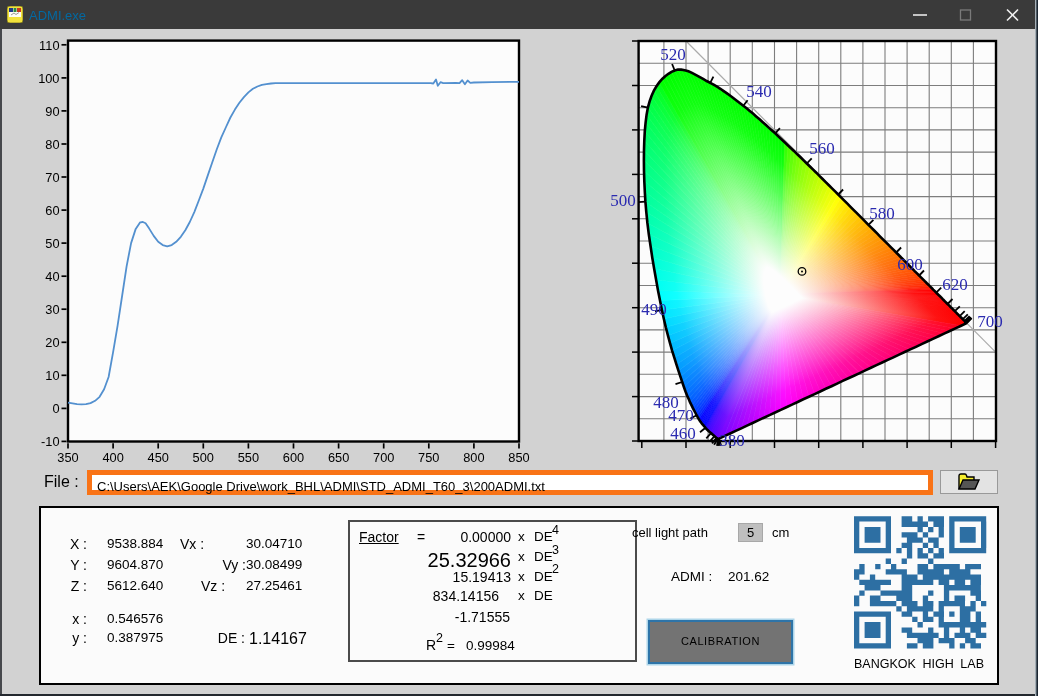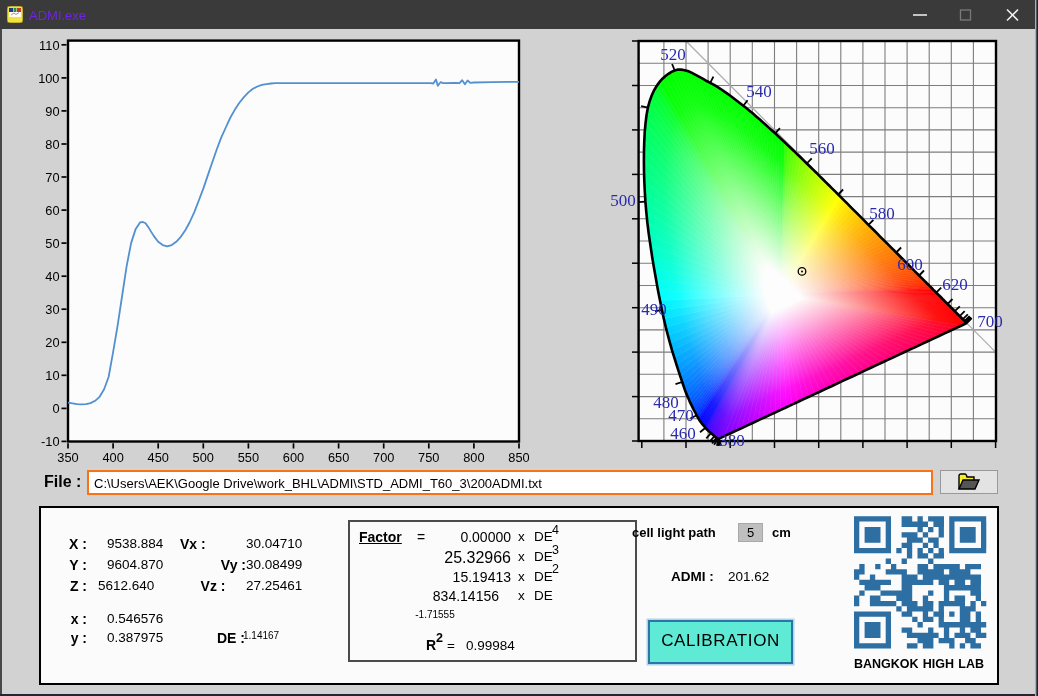--- a/index.html
+++ b/index.html
@@ -1,28 +1,28 @@
 <!DOCTYPE html>
 <html><head><meta charset="utf-8"><style>
 *{margin:0;padding:0;box-sizing:border-box}
 body{width:1038px;height:696px;background:#d2d2d2;font-family:"Liberation Sans",sans-serif;position:relative;overflow:hidden}
 .abs{position:absolute}
-.b{font-weight:bold}
+.b{font-weight:normal}
 </style></head>
 <body>
 <div class="abs" style="left:0;top:0;width:1038px;height:29px;background:#3a3a3a"></div>
 <svg class="abs" style="left:7px;top:6px" width="16" height="17" viewBox="0 0 16 17">
  <rect x="0" y="0" width="16" height="17" rx="3" fill="#f2e23c" stroke="#8a8220" stroke-width="1"></rect>
  <rect x="2" y="2" width="12" height="9" fill="#fdfdf4"></rect>
  <rect x="2" y="2" width="4" height="4" fill="#223a8c"></rect>
  <rect x="6.5" y="2" width="3" height="4" fill="#2e8c3a"></rect>
  <rect x="10" y="2" width="4" height="4" fill="#c8381e"></rect>
  <path d="M4 9 l3 -2 2 1.5 3 -2" stroke="#999" stroke-width="1" fill="none"></path>
 </svg>
-<div class="abs" style="left:29px;top:7.5px;color:#6d28d9;font-size:13px">ADMI.exe</div>
+<div class="abs" style="left:29px;top:7.5px;color:#0369a1;font-size:13px">ADMI.exe</div>
 <svg class="abs" style="left:900px;top:0" width="138" height="29" viewBox="0 0 138 29">
  <line x1="13" y1="15" x2="27" y2="15" stroke="#e8e8e8" stroke-width="1.6"></line>
  <rect x="60.5" y="10" width="10" height="10" fill="none" stroke="#7a7a7a" stroke-width="1.3"></rect>
  <line x1="107" y1="9.5" x2="118" y2="20.5" stroke="#efefef" stroke-width="1.6"></line>
  <line x1="118" y1="9.5" x2="107" y2="20.5" stroke="#efefef" stroke-width="1.6"></line>
 </svg>
 <svg style="position:absolute;left:30px;top:30px" width="505" height="440" viewBox="30 30 505 440" font-family="Liberation Sans">
 <rect x="68" y="40.6" width="451" height="400.9" fill="#fcfcfc" stroke="#000" stroke-width="2.4"></rect>
 <text x="59.5" y="446.4" font-size="12.8" text-anchor="end">-10</text>
     <line x1="61.5" y1="441.4" x2="66.5" y2="441.4" stroke="#000" stroke-width="1.7"></line>
@@ -2724,74 +2724,74 @@
     <text x="623" y="206" font-family="Liberation Serif" font-size="17" fill="#2b2bb0" text-anchor="middle">500</text>
     <text x="654" y="315" font-family="Liberation Serif" font-size="17" fill="#2b2bb0" text-anchor="middle">490</text>
     <text x="666" y="408" font-family="Liberation Serif" font-size="17" fill="#2b2bb0" text-anchor="middle">480</text>
     <text x="681" y="421" font-family="Liberation Serif" font-size="17" fill="#2b2bb0" text-anchor="middle">470</text>
     <text x="683" y="439" font-family="Liberation Serif" font-size="17" fill="#2b2bb0" text-anchor="middle">460</text>
     <text x="732" y="446" font-family="Liberation Serif" font-size="17" fill="#2b2bb0" text-anchor="middle">380</text>
 <circle cx="802" cy="271.4" r="3.8" fill="none" stroke="#000" stroke-width="1.3"></circle>
 <circle cx="802" cy="271.4" r="1" fill="#000"></circle>
 </svg>
 <div class="abs b" style="left:44px;top:473px;font-size:16px">File :</div>
-<div class="abs" style="left:87px;top:470px;width:846px;height:24.5px;background:#fff;border:2px solid #f97316;font-size:13px;line-height:23px;padding-left:5px;white-space:nowrap">C:\Users\AEK\Google Drive\work_BHL\ADMI\STD_ADMI_T60_3\200ADMI.txt</div>
+<div class="abs" style="left:87px;top:470px;width:846px;height:24.5px;background:#fff;border:5px solid #f97316;font-size:13px;line-height:23px;padding-left:5px;white-space:nowrap">C:\Users\AEK\Google Drive\work_BHL\ADMI\STD_ADMI_T60_3\200ADMI.txt</div>
 <div class="abs" style="left:940px;top:470px;width:58px;height:24px;background:#e3e3e3;border:1px solid #999"></div>
 <svg class="abs" style="left:957px;top:473px" width="24" height="18" viewBox="0 0 24 18">
  <path d="M2 16 L2 3 Q2 1 4 1 L8 1 Q9 1 9.5 2.5 L10 4 L17 4 L17 7" fill="#f7ef2e" stroke="#000" stroke-width="1.4"></path>
  <path d="M2 16 L6 7 L22 7 L18 16 Z" fill="#555" stroke="#000" stroke-width="1.4"></path>
 </svg>
 <div class="abs" style="left:39px;top:505.5px;width:960px;height:179px;background:#fbfbfb;border:2.5px solid #000"></div>
 <div class="abs b" style="left:39px;top:536px;width:48px;text-align:right;font-size:14px">X :</div>
 <div class="abs b" style="left:39px;top:557px;width:48px;text-align:right;font-size:14px">Y :</div>
 <div class="abs b" style="left:39px;top:578px;width:48px;text-align:right;font-size:14px">Z :</div>
 <div class="abs b" style="left:39px;top:610.5px;width:48px;text-align:right;font-size:14px">x :</div>
 <div class="abs b" style="left:39px;top:629.5px;width:48px;text-align:right;font-size:14px">y :</div>
 <div class="abs" style="left:107px;top:536px;font-size:13.5px">9538.884</div>
 <div class="abs" style="left:107px;top:557px;font-size:13.5px">9604.870</div>
-<div class="abs" style="left:98px;top:578px;font-size:13.5px">5612.640</div>
+<div class="abs" style="left:107px;top:578px;font-size:13.5px">5612.640</div>
 <div class="abs" style="left:107px;top:610.5px;font-size:13.5px">0.546576</div>
 <div class="abs" style="left:107px;top:629.5px;font-size:13.5px">0.387975</div>
 <div class="abs b" style="left:180px;top:536px;width:66px;text-align:left;font-size:14px">Vx :</div>
 <div class="abs b" style="left:180px;top:557px;width:66px;text-align:right;font-size:14px">Vy :</div>
 <div class="abs b" style="left:180px;top:578px;width:66px;text-align:center;font-size:14px">Vz :</div>
 <div class="abs b" style="left:180px;top:629.5px;width:65px;text-align:right;font-size:14px">DE :</div>
 <div class="abs" style="left:246px;top:536px;font-size:13.5px">30.04710</div>
 <div class="abs" style="left:246px;top:557px;font-size:13.5px">30.08499</div>
 <div class="abs" style="left:246px;top:578px;font-size:13.5px">27.25461</div>
-<div class="abs" style="left:243px;top:629.5px;font-size:10px">1.14167</div>
+<div class="abs" style="left:249px;top:629.5px;font-size:16px">1.14167</div>
 <div class="abs" style="left:348px;top:520px;width:289px;height:142px;background:#fbfbfb;border:2px solid #4b4b4b"></div>
 <div class="abs b" style="left:359px;top:529px;font-size:14px;text-decoration:underline">Factor</div>
 <div class="abs" style="left:417px;top:529px;font-size:14px">=</div>
 <div class="abs" style="left:360px;top:529px;width:151px;text-align:right;font-size:14px">0.00000</div>
-<div class="abs" style="left:360px;top:549px;width:151px;text-align:right;font-size:16px">25.32966</div>
+<div class="abs" style="left:360px;top:549px;width:151px;text-align:right;font-size:20px">25.32966</div>
 <div class="abs" style="left:360px;top:568.5px;width:151px;text-align:right;font-size:14px">15.19413</div>
 <div class="abs" style="left:348px;top:588px;width:151px;text-align:right;font-size:14px">834.14156</div>
-<div class="abs" style="left:360px;top:609px;width:150px;text-align:center;font-size:10px">-1.71555</div>
+<div class="abs" style="left:360px;top:609px;width:150px;text-align:right;font-size:14px">-1.71555</div>
 <div class="abs" style="left:518px;top:529px;font-size:13.5px">x</div>
 <div class="abs" style="left:518px;top:549px;font-size:13.5px">x</div>
 <div class="abs" style="left:518px;top:568.5px;font-size:13.5px">x</div>
 <div class="abs" style="left:518px;top:588px;font-size:13.5px">x</div>
 <div class="abs" style="left:534px;top:529px;font-size:13.5px">DE</div>
 <div class="abs" style="left:534px;top:549px;font-size:13.5px">DE</div>
 <div class="abs" style="left:534px;top:568.5px;font-size:13.5px">DE</div>
 <div class="abs" style="left:552px;top:522.5px;font-size:12.5px">4</div>
 <div class="abs" style="left:552px;top:542.5px;font-size:12.5px">3</div>
 <div class="abs" style="left:552px;top:562px;font-size:12.5px">2</div>
 <div class="abs" style="left:534px;top:588px;font-size:13.5px">DE</div>
 <div class="abs b" style="left:426px;top:637px;font-size:14px">R</div>
 <div class="abs b" style="left:436px;top:630.5px;font-size:12.5px">2</div>
 <div class="abs" style="left:447px;top:638px;font-size:13.5px">=</div>
 <div class="abs" style="left:466px;top:638px;font-size:13.5px">0.99984</div>
 <div class="abs b" style="left:632px;top:525px;font-size:13px">cell light path</div>
 <div class="abs" style="left:738px;top:522.7px;width:25px;height:19px;background:#bfbfbf;border:1px solid #a8a8a8;text-align:center;font-size:13px;line-height:18px">5</div>
 <div class="abs b" style="left:772px;top:525px;font-size:13px">cm</div>
 <div class="abs b" style="left:671px;top:568.5px;font-size:13.5px">ADMI :</div>
 <div class="abs" style="left:728px;top:568.5px;font-size:13.5px">201.62</div>
-<div class="abs" style="left:648px;top:620px;width:145px;height:43.5px;background:#5eead4;border:2.5px solid #2e74a8;box-shadow:0 0 0 1.5px #aed6ea;text-align:center;font-size:17px;line-height:38px;letter-spacing:0.6px">CALIBRATION</div>
+<div class="abs" style="left:648px;top:620px;width:145px;height:43.5px;background:#737373;border:2.5px solid #2e74a8;box-shadow:0 0 0 1.5px #aed6ea;text-align:center;font-size:11px;line-height:38px;letter-spacing:0.6px">CALIBRATION</div>
 <svg style="position:absolute;left:850px;top:512px" width="146" height="142" viewBox="850 512 146 142">
     <path d="M854.0 516.3h37.0v5.29h-37.0zM901.6 516.3h10.6v5.29h-10.6zM917.5 516.3h5.3v5.29h-5.3zM928.1 516.3h15.9v5.29h-15.9zM949.2 516.3h37.0v5.29h-37.0zM854.0 521.6h5.3v5.29h-5.3zM885.7 521.6h5.3v5.29h-5.3zM901.6 521.6h26.4v5.29h-26.4zM933.4 521.6h10.6v5.29h-10.6zM949.2 521.6h5.3v5.29h-5.3zM981.0 521.6h5.3v5.29h-5.3zM854.0 526.9h5.3v5.29h-5.3zM864.6 526.9h15.9v5.29h-15.9zM885.7 526.9h5.3v5.29h-5.3zM917.5 526.9h5.3v5.29h-5.3zM928.1 526.9h5.3v5.29h-5.3zM938.6 526.9h5.3v5.29h-5.3zM949.2 526.9h5.3v5.29h-5.3zM959.8 526.9h15.9v5.29h-15.9zM981.0 526.9h5.3v5.29h-5.3zM854.0 532.2h5.3v5.29h-5.3zM864.6 532.2h15.9v5.29h-15.9zM885.7 532.2h5.3v5.29h-5.3zM901.6 532.2h15.9v5.29h-15.9zM922.8 532.2h5.3v5.29h-5.3zM938.6 532.2h5.3v5.29h-5.3zM949.2 532.2h5.3v5.29h-5.3zM959.8 532.2h15.9v5.29h-15.9zM981.0 532.2h5.3v5.29h-5.3zM854.0 537.5h5.3v5.29h-5.3zM864.6 537.5h15.9v5.29h-15.9zM885.7 537.5h5.3v5.29h-5.3zM906.9 537.5h15.9v5.29h-15.9zM928.1 537.5h10.6v5.29h-10.6zM949.2 537.5h5.3v5.29h-5.3zM959.8 537.5h15.9v5.29h-15.9zM981.0 537.5h5.3v5.29h-5.3zM854.0 542.8h5.3v5.29h-5.3zM885.7 542.8h5.3v5.29h-5.3zM901.6 542.8h10.6v5.29h-10.6zM922.8 542.8h5.3v5.29h-5.3zM933.4 542.8h5.3v5.29h-5.3zM949.2 542.8h5.3v5.29h-5.3zM981.0 542.8h5.3v5.29h-5.3zM854.0 548.0h37.0v5.29h-37.0zM896.3 548.0h5.3v5.29h-5.3zM906.9 548.0h5.3v5.29h-5.3zM917.5 548.0h5.3v5.29h-5.3zM928.1 548.0h5.3v5.29h-5.3zM938.6 548.0h5.3v5.29h-5.3zM949.2 548.0h37.0v5.29h-37.0zM906.9 553.3h5.3v5.29h-5.3zM917.5 553.3h10.6v5.29h-10.6zM933.4 553.3h10.6v5.29h-10.6zM885.7 558.6h5.3v5.29h-5.3zM901.6 558.6h5.3v5.29h-5.3zM928.1 558.6h5.3v5.29h-5.3zM859.3 563.9h5.3v5.29h-5.3zM875.2 563.9h5.3v5.29h-5.3zM891.0 563.9h5.3v5.29h-5.3zM917.5 563.9h10.6v5.29h-10.6zM933.4 563.9h26.4v5.29h-26.4zM965.1 563.9h15.9v5.29h-15.9zM854.0 569.2h10.6v5.29h-10.6zM885.7 569.2h21.2v5.29h-21.2zM917.5 569.2h26.4v5.29h-26.4zM949.2 569.2h21.2v5.29h-21.2zM854.0 574.5h5.3v5.29h-5.3zM869.9 574.5h5.3v5.29h-5.3zM901.6 574.5h15.9v5.29h-15.9zM922.8 574.5h58.2v5.29h-58.2zM859.3 579.8h31.7v5.29h-31.7zM901.6 579.8h31.7v5.29h-31.7zM938.6 579.8h10.6v5.29h-10.6zM954.5 579.8h10.6v5.29h-10.6zM970.4 579.8h10.6v5.29h-10.6zM864.6 585.1h15.9v5.29h-15.9zM901.6 585.1h10.6v5.29h-10.6zM943.9 585.1h37.0v5.29h-37.0zM859.3 590.4h5.3v5.29h-5.3zM880.5 590.4h31.7v5.29h-31.7zM928.1 590.4h5.3v5.29h-5.3zM943.9 590.4h5.3v5.29h-5.3zM970.4 590.4h10.6v5.29h-10.6zM854.0 595.6h5.3v5.29h-5.3zM869.9 595.6h10.6v5.29h-10.6zM896.3 595.6h15.9v5.29h-15.9zM922.8 595.6h5.3v5.29h-5.3zM943.9 595.6h5.3v5.29h-5.3zM954.5 595.6h10.6v5.29h-10.6zM975.7 595.6h5.3v5.29h-5.3zM854.0 600.9h5.3v5.29h-5.3zM869.9 600.9h26.4v5.29h-26.4zM901.6 600.9h15.9v5.29h-15.9zM922.8 600.9h10.6v5.29h-10.6zM938.6 600.9h26.4v5.29h-26.4zM970.4 600.9h5.3v5.29h-5.3zM981.0 600.9h5.3v5.29h-5.3zM896.3 606.2h5.3v5.29h-5.3zM906.9 606.2h26.4v5.29h-26.4zM938.6 606.2h5.3v5.29h-5.3zM959.8 606.2h15.9v5.29h-15.9zM854.0 611.5h37.0v5.29h-37.0zM901.6 611.5h10.6v5.29h-10.6zM922.8 611.5h5.3v5.29h-5.3zM933.4 611.5h10.6v5.29h-10.6zM949.2 611.5h5.3v5.29h-5.3zM959.8 611.5h10.6v5.29h-10.6zM975.7 611.5h5.3v5.29h-5.3zM854.0 616.8h5.3v5.29h-5.3zM885.7 616.8h5.3v5.29h-5.3zM912.2 616.8h5.3v5.29h-5.3zM922.8 616.8h10.6v5.29h-10.6zM938.6 616.8h5.3v5.29h-5.3zM959.8 616.8h10.6v5.29h-10.6zM975.7 616.8h5.3v5.29h-5.3zM854.0 622.1h5.3v5.29h-5.3zM864.6 622.1h15.9v5.29h-15.9zM885.7 622.1h5.3v5.29h-5.3zM917.5 622.1h5.3v5.29h-5.3zM938.6 622.1h47.6v5.29h-47.6zM854.0 627.4h5.3v5.29h-5.3zM864.6 627.4h15.9v5.29h-15.9zM885.7 627.4h5.3v5.29h-5.3zM901.6 627.4h10.6v5.29h-10.6zM928.1 627.4h5.3v5.29h-5.3zM943.9 627.4h5.3v5.29h-5.3zM959.8 627.4h5.3v5.29h-5.3zM970.4 627.4h10.6v5.29h-10.6zM854.0 632.7h5.3v5.29h-5.3zM864.6 632.7h15.9v5.29h-15.9zM885.7 632.7h5.3v5.29h-5.3zM906.9 632.7h31.7v5.29h-31.7zM943.9 632.7h5.3v5.29h-5.3zM954.5 632.7h15.9v5.29h-15.9zM975.7 632.7h10.6v5.29h-10.6zM854.0 638.0h5.3v5.29h-5.3zM885.7 638.0h5.3v5.29h-5.3zM917.5 638.0h15.9v5.29h-15.9zM938.6 638.0h15.9v5.29h-15.9zM965.1 638.0h10.6v5.29h-10.6zM854.0 643.3h37.0v5.29h-37.0zM906.9 643.3h10.6v5.29h-10.6zM922.8 643.3h10.6v5.29h-10.6zM949.2 643.3h5.3v5.29h-5.3zM959.8 643.3h5.3v5.29h-5.3zM970.4 643.3h10.6v5.29h-10.6z" fill="#2d6fa3"></path>
   </svg>
 <div class="abs b" style="left:854px;top:656.5px;width:130px;font-size:12.5px;display:flex;justify-content:space-between">
     <span>BANGKOK</span>
     <span>HIGH</span>
     <span>LAB</span>
   </div>
 <div class="abs" style="left:0;top:29px;width:2px;height:667px;background:#46484c"></div>
 <div class="abs" style="left:0;bottom:0;width:1038px;height:2px;background:#23282e"></div>

